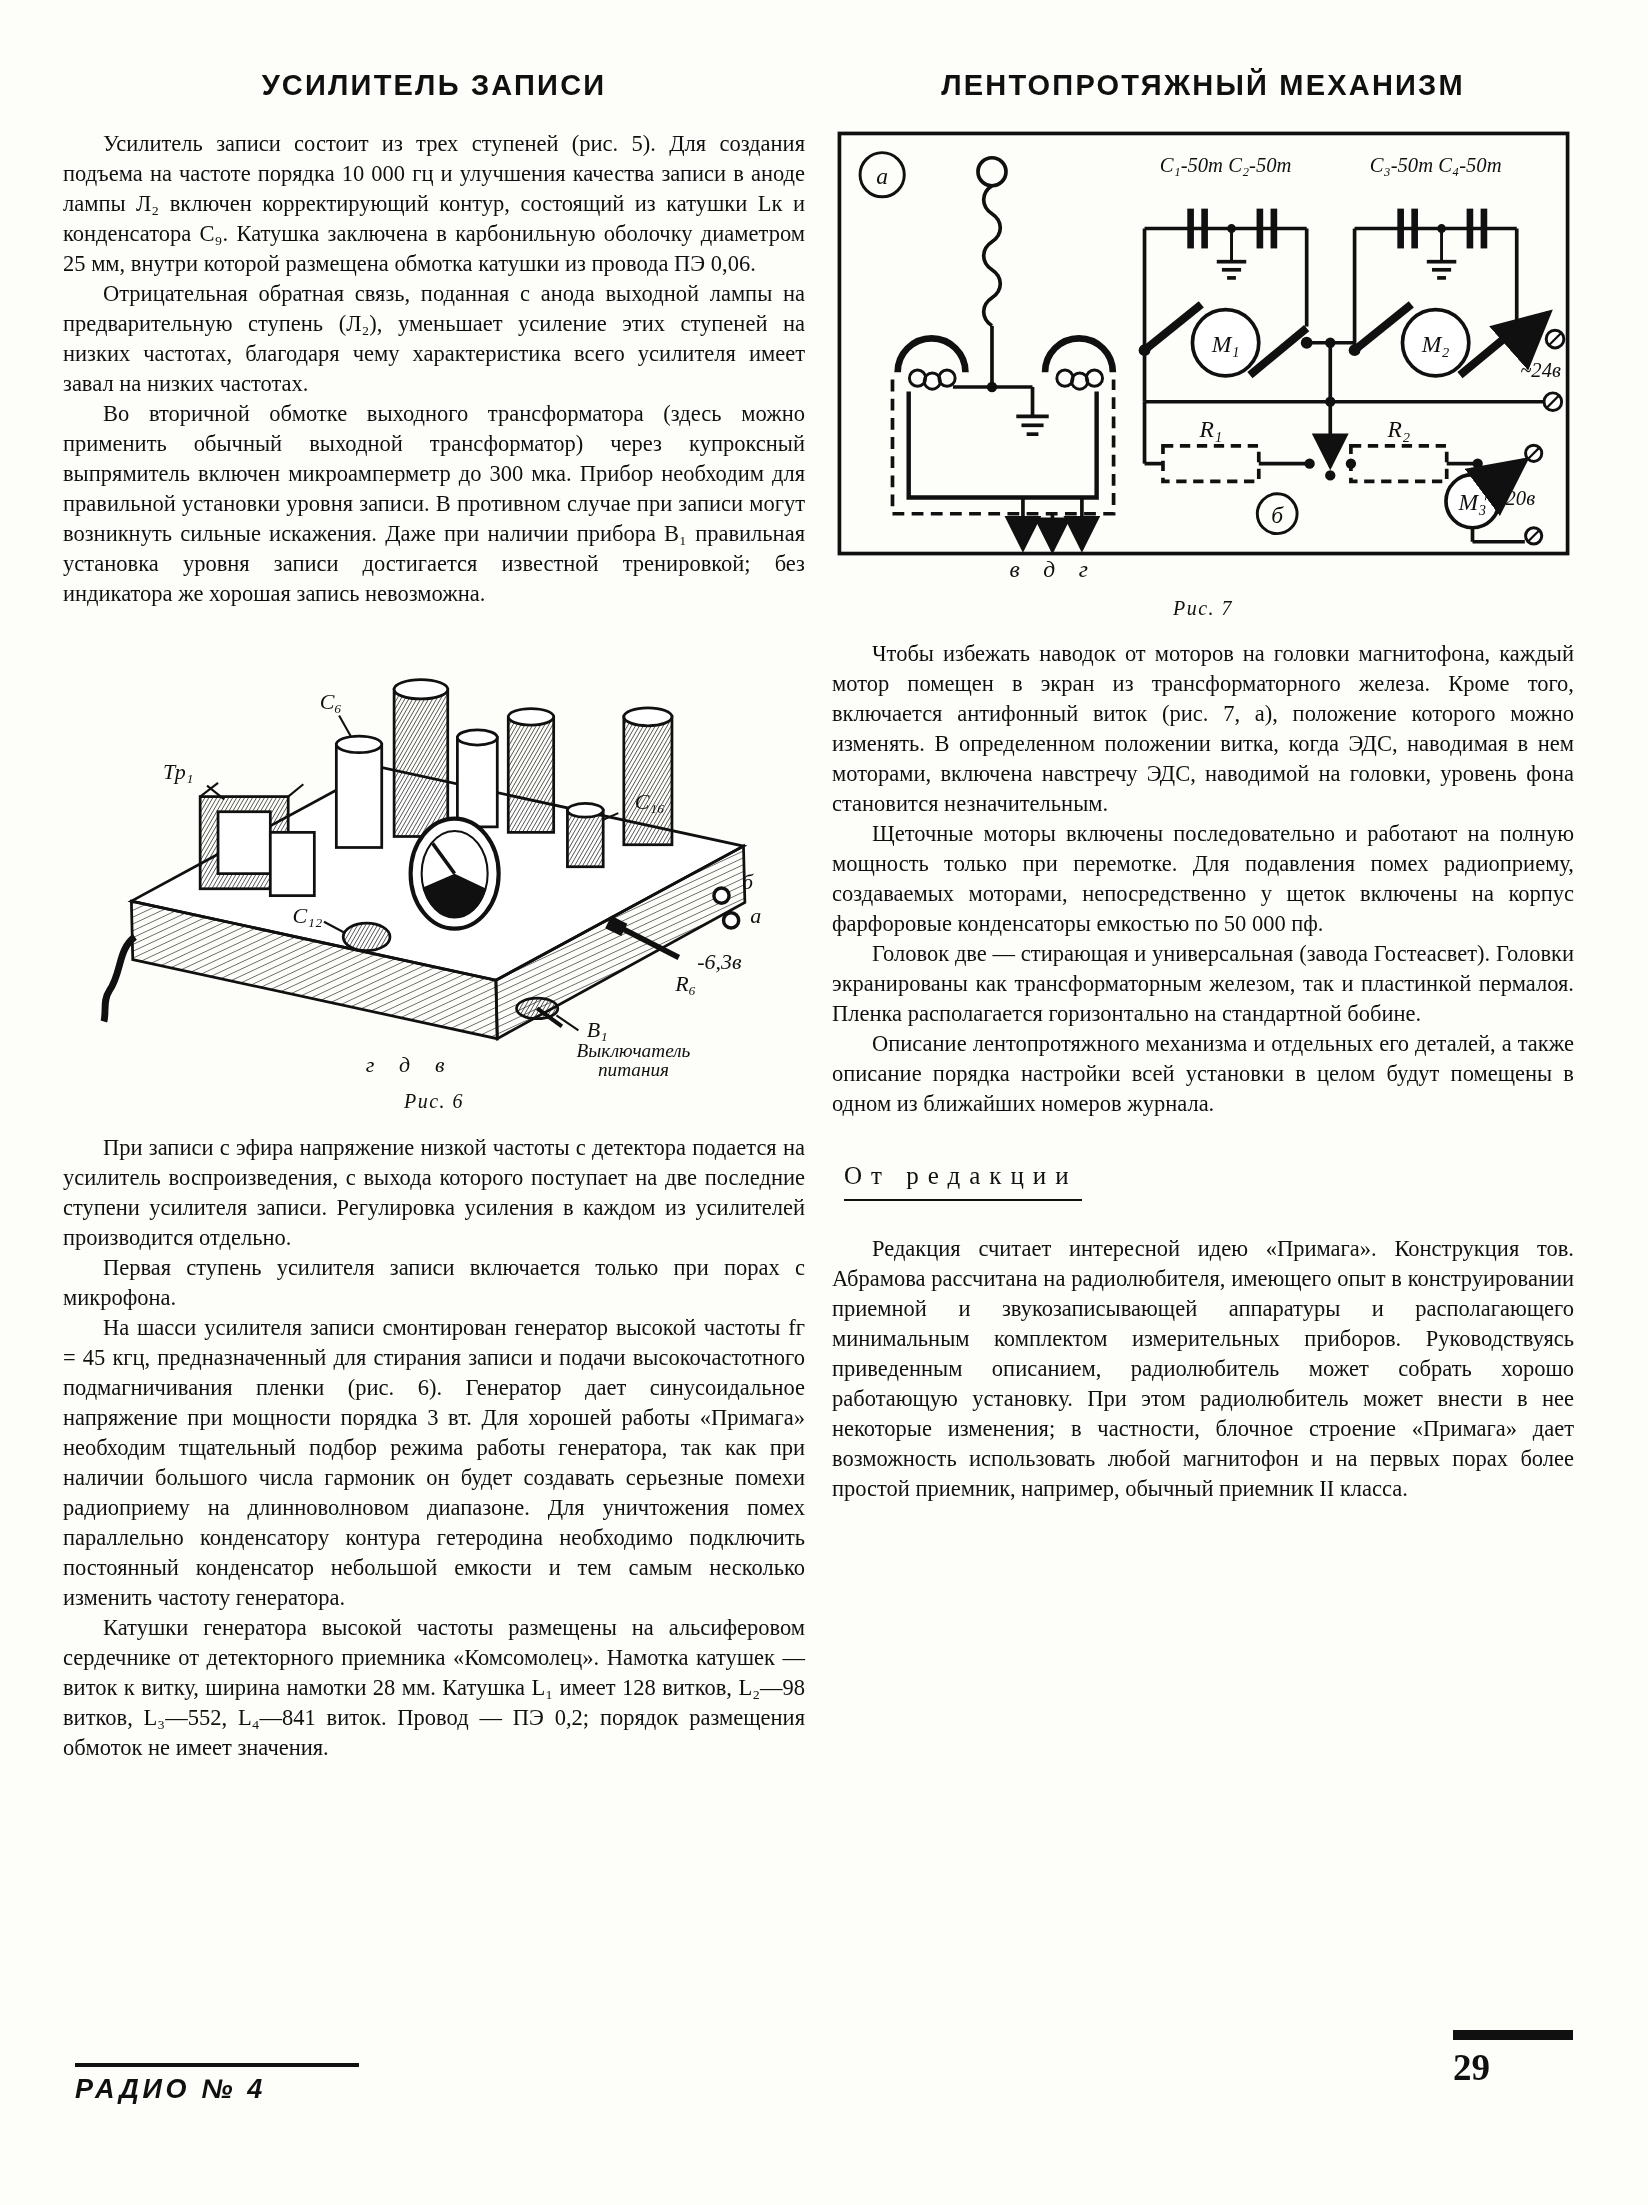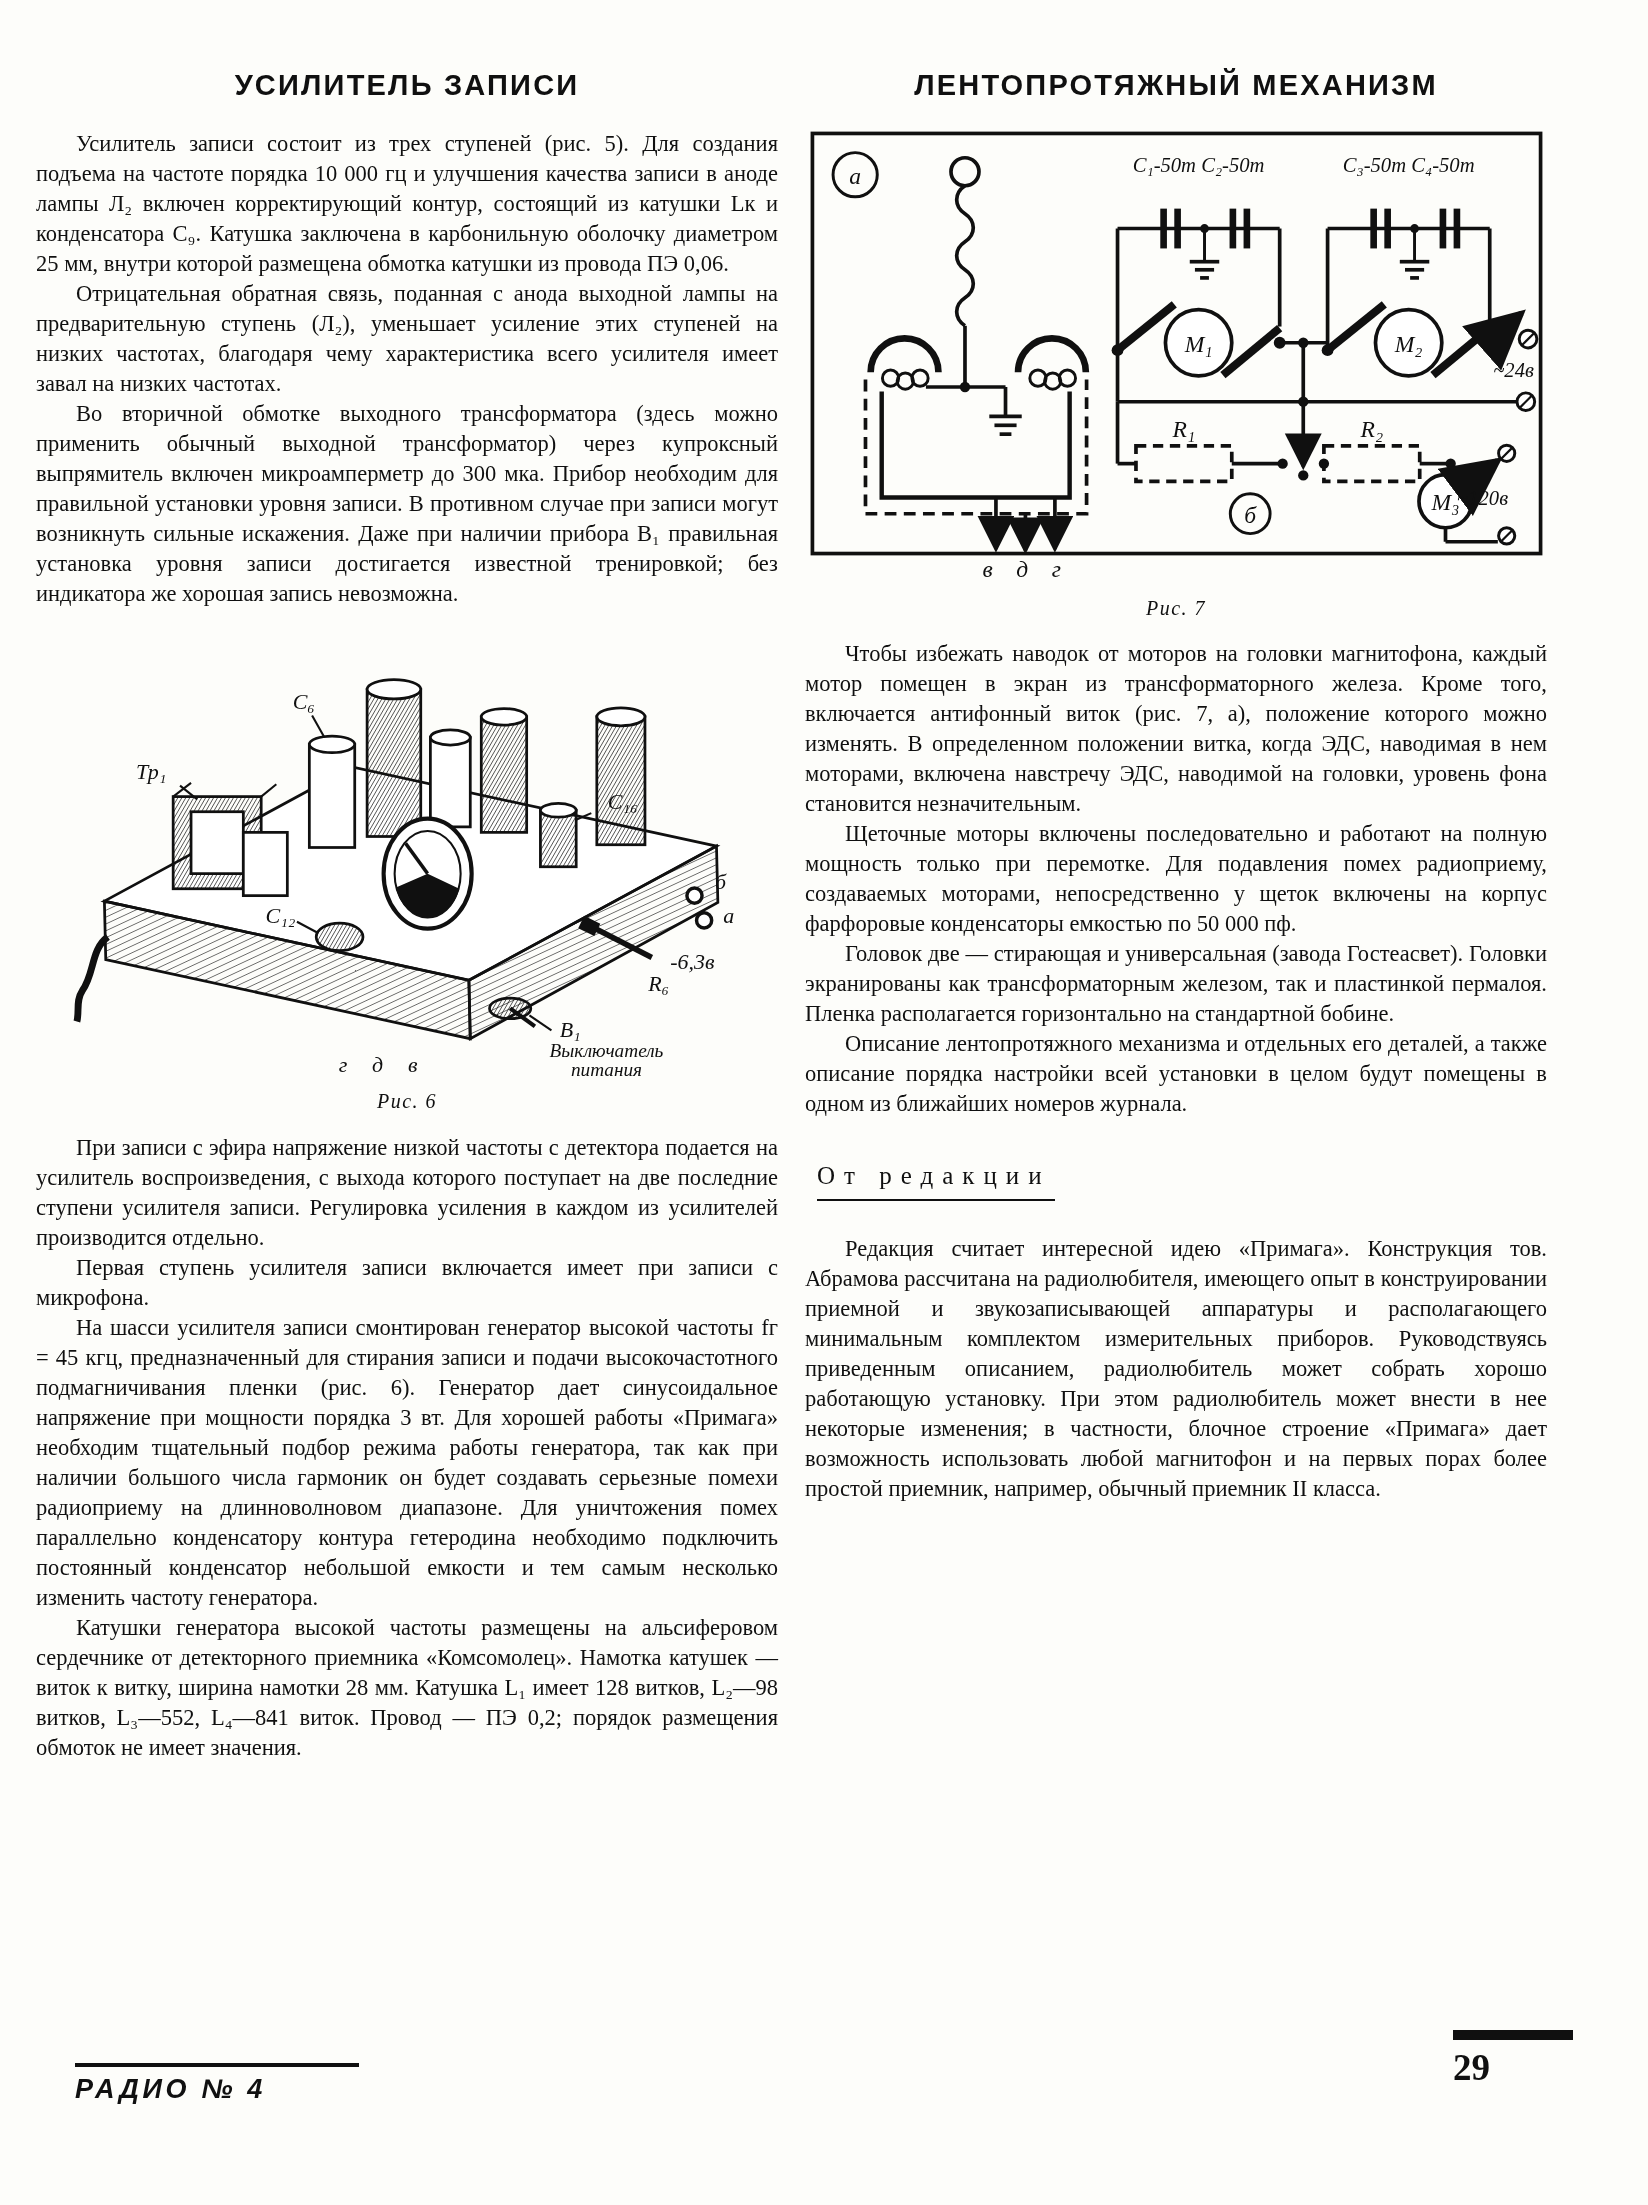--- a/index.html
+++ b/index.html
@@ -8,21 +8,21 @@
     width:1648px;
     height:2205px;
     background:#fdfdfa;
     color:#101010;
     font-family:"Liberation Serif","DejaVu Serif",serif;
     overflow:hidden;
   }
   .columns{
     display:flex;
     gap:27px;
-    padding:69px 73px 0 36px;
+    padding:69px 73px 0 63px;
     box-sizing:border-box;
   }
   .col{width:742px;}
   .col-title{
     font-family:"Liberation Sans","DejaVu Sans",sans-serif;
     font-size:29px;
     font-weight:bold;
     letter-spacing:2.2px;
     text-align:center;
     margin:0 0 27px 0;
@@ -188,21 +188,21 @@
           <text class="lbl" x="856" y="530" text-anchor="middle">R₆</text>
           <text class="lbl" x="712" y="598" text-anchor="start">В₁</text>
           <text class="lbl-small" x="780" y="626" text-anchor="middle" font-style="italic">Выключатель</text>
           <text class="lbl-small" x="780" y="654" text-anchor="middle">питания</text>
           <text class="lbl" x="455" y="648" text-anchor="middle" letter-spacing="14">г д в</text>
         </svg>
         <figcaption class="fig-caption">Рис. 6</figcaption>
       </figure>
 
       <p class="body">При записи с эфира напряжение низкой частоты с детектора подается на усилитель воспроизведения, с выхода которого поступает на две последние ступени усилителя записи. Регулировка усиления в каждом из усилителей производится отдельно.</p>
-      <p class="body">Первая ступень усилителя записи включается имеет при записи с микрофона.</p>
+      <p class="body">Первая ступень усилителя записи включается только при порах с микрофона.</p>
       <p class="body">На шасси усилителя записи смонтирован генератор высокой частоты fг = 45 кгц, предназначенный для стирания записи и подачи высокочастотного подмагничивания пленки (рис. 6). Генератор дает синусоидальное напряжение при мощности порядка 3 вт. Для хорошей работы «Примага» необходим тщательный подбор режима работы генератора, так как при наличии большого числа гармоник он будет создавать серьезные помехи радиоприему на длинноволновом диапазоне. Для уничтожения помех параллельно конденсатору контура гетеродина необходимо подключить постоянный конденсатор небольшой емкости и тем самым несколько изменить частоту генератора.</p>
       <p class="body">Катушки генератора высокой частоты размещены на альсиферовом сердечнике от детекторного приемника «Комсомолец». Намотка катушек — виток к витку, ширина намотки 28 мм. Катушка L₁ имеет 128 витков, L₂—98 витков, L₃—552, L₄—841 виток. Провод — ПЭ 0,2; порядок размещения обмоток не имеет значения.</p>
     </div>
 
     <div class="col">
       <h1 class="col-title">ЛЕНТОПРОТЯЖНЫЙ МЕХАНИЗМ</h1>
 
       <figure>
         <svg width="737" height="457" viewBox="0 0 1000 620">
           <defs>

